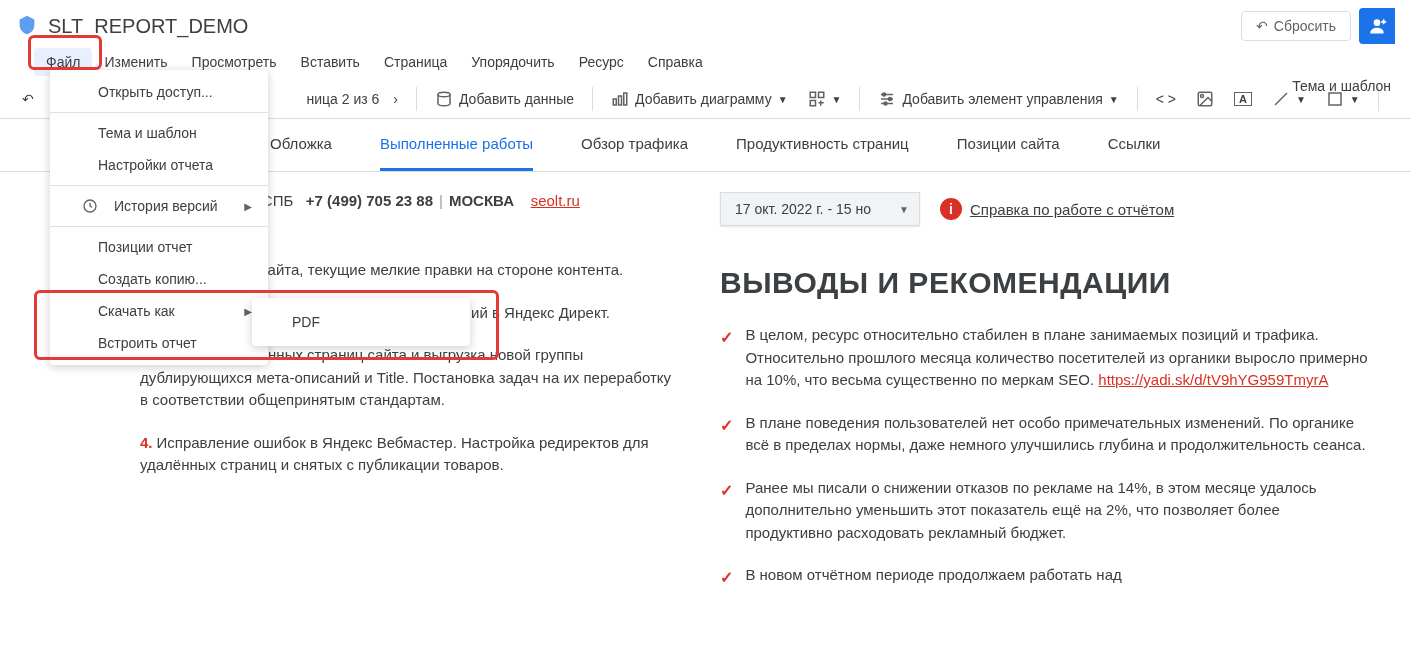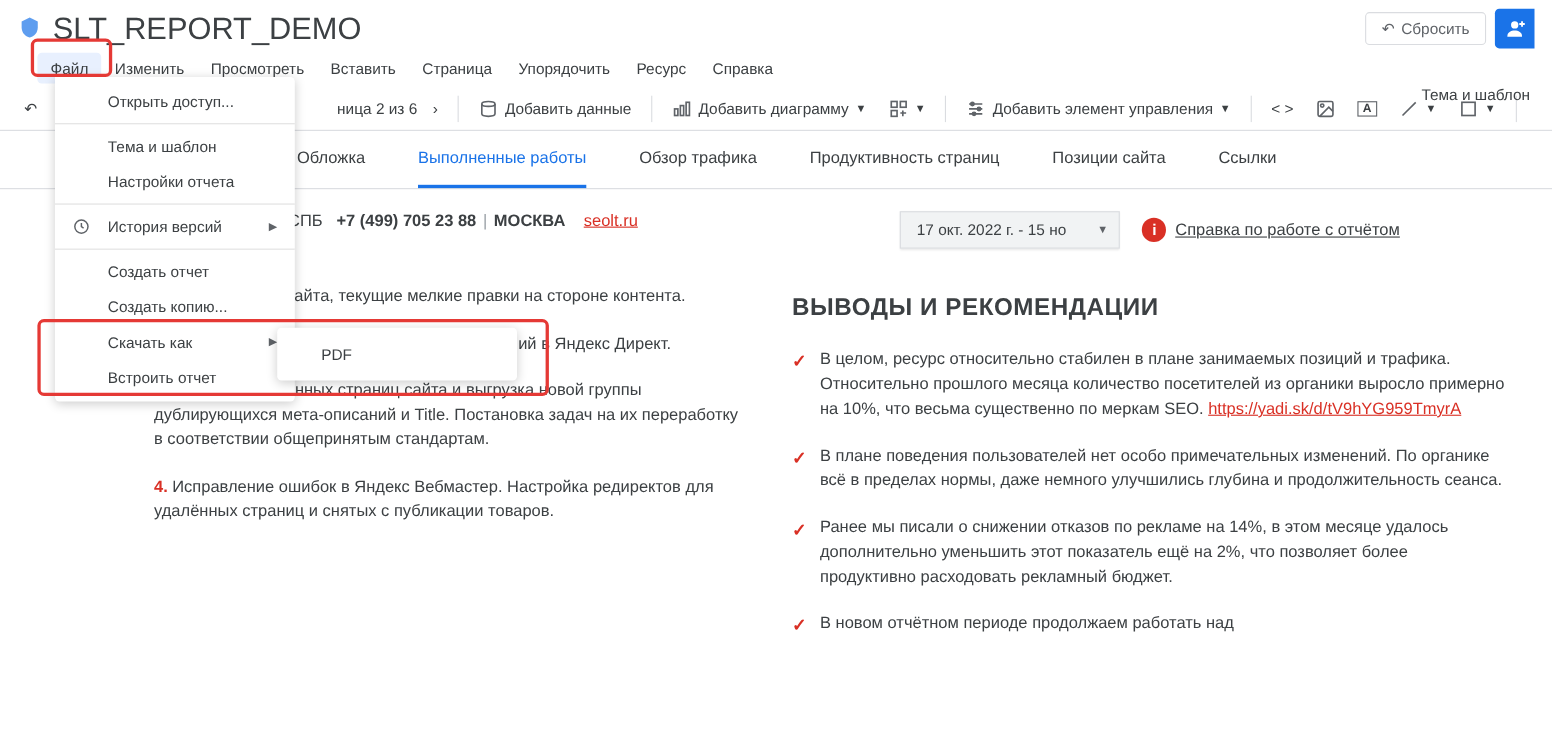--- a/index.html
+++ b/index.html
@@ -1,40 +1,40 @@
 <!DOCTYPE html>
 <html><head>
 <meta charset="utf-8">
 <style>
 * { box-sizing: border-box; margin: 0; padding: 0; font-family: Arial, sans-serif; }
 body { background: #fff; width: 1411px; height: 672px; overflow: hidden; position: relative; }
 
 .header { padding: 8px 16px 0 16px; display: flex; align-items: center; justify-content: space-between; }
 .title-area { display: flex; align-items: center; gap: 8px; }
 .logo { width: 24px; height: 24px; color: #1a73e8; font-size: 20px; }
-.doc-title { font-size: 28px; color: #3c4043; font-weight: 400; }
+.doc-title { font-size: 20px; color: #3c4043; font-weight: 400; }
 .header-right { display: flex; gap: 8px; align-items: center; }
 .reset-btn { display: flex; align-items: center; gap: 6px; padding: 6px 14px; border: 1px solid #dadce0; border-radius: 4px; background: #fff; color: #5f6368; font-size: 14px; cursor: pointer; }
 .share-btn { width: 36px; height: 36px; background: #1a73e8; border-radius: 4px 0 0 4px; color: #fff; display: flex; align-items: center; justify-content: center; cursor: pointer; }
 
 .menubar { display: flex; gap: 0; padding: 4px 8px 4px 34px; position: relative; }
 .menu-item { padding: 6px 12px; font-size: 14px; color: #3c4043; cursor: pointer; border-radius: 4px; }
 .menu-item.active { background: #e8f0fe; }
 
 .highlight-box-1 { position: absolute; border: 3px solid #e53935; border-radius: 6px; pointer-events: none; z-index: 100; }
 .highlight-box-2 { position: absolute; border: 3px solid #e53935; border-radius: 6px; pointer-events: none; z-index: 100; }
 
 .toolbar { display: flex; align-items: center; gap: 8px; padding: 6px 16px; border-bottom: 1px solid #dadce0; font-size: 14px; color: #3c4043; }
 .tb-sep { width: 1px; height: 24px; background: #dadce0; margin: 0 4px; }
 .tb-btn { display: flex; align-items: center; gap: 6px; padding: 4px 6px; cursor: pointer; border-radius: 4px; }
 .tb-icon { width: 18px; height: 18px; display: inline-flex; align-items: center; justify-content: center; }
 
 .dropdown-menu { position: absolute; left: 50px; top: 70px; width: 218px; background: #fff; box-shadow: 0 2px 10px rgba(0,0,0,0.2); border-radius: 0 4px 4px 4px; z-index: 50; padding: 6px 0; }
 .dd-item { padding: 8px 16px 8px 48px; font-size: 14px; color: #3c4043; cursor: pointer; display: flex; align-items: center; justify-content: space-between; position: relative; }
-.dd-item.has-icon { padding-left: 16px; }
+.dd-item.has-icon { padding-left: 32px; }
 .dd-icon { width: 20px; margin-right: 12px; display: inline-flex; }
 .dd-arrow { color: #5f6368; font-size: 10px; }
 .dd-sep { height: 1px; background: #e0e0e0; margin: 4px 0; }
 
 .submenu { position: absolute; left: 252px; top: 298px; width: 218px; background: #fff; box-shadow: 0 2px 10px rgba(0,0,0,0.2); border-radius: 4px; z-index: 60; padding: 6px 0; }
 .sub-item { padding: 10px 16px 10px 40px; font-size: 14px; color: #3c4043; cursor: pointer; }
 
 .tabs { display: flex; gap: 48px; padding: 0 40px 0 270px; border-bottom: 1px solid #dadce0; }
 .tab { padding: 16px 0; font-size: 15px; color: #3c4043; cursor: pointer; font-weight: 500; border-bottom: 3px solid transparent; }
 .tab.active { color: #1a73e8; border-bottom-color: #1a73e8; }
@@ -44,28 +44,28 @@
 .right-col { flex: 1; }
 
 .contact-bar { font-size: 15px; color: #3c4043; margin-bottom: 50px; white-space: nowrap; }
 .contact-bar .sep { color: #9aa0a6; margin: 0 6px; }
 .contact-link { color: #d93025; text-decoration: underline; font-weight: 500; }
 
 .work-list { list-style: none; }
 .work-item { margin-bottom: 20px; font-size: 15px; line-height: 1.5; color: #3c4043; font-family: 'Segoe UI', sans-serif; }
 .work-num { color: #d93025; font-weight: 700; margin-right: 4px; }
 
-.right-top { display: flex; align-items: center; gap: 20px; margin-bottom: 40px; justify-content: center; }
+.right-top { display: flex; align-items: center; gap: 20px; margin-bottom: 40px; }
 .date-picker { padding: 8px 28px 8px 14px; border: 1px solid #dadce0; background: #f1f3f4; font-size: 14px; color: #3c4043; position: relative; box-shadow: 0 1px 2px rgba(0,0,0,0.1); width: 200px; }
 .date-arrow { position: absolute; right: 10px; top: 50%; transform: translateY(-50%); font-size: 10px; color: #5f6368; }
 .help-link { display: flex; align-items: center; gap: 8px; }
 .help-icon { width: 22px; height: 22px; background: #d93025; border-radius: 50%; color: #fff; display: flex; align-items: center; justify-content: center; font-weight: bold; font-size: 14px; }
 .help-text { color: #3c4043; text-decoration: underline; font-size: 15px; }
 
-.rec-title { font-size: 22px; font-weight: 700; color: #3c4043; margin-bottom: 24px; font-family: 'Segoe UI', sans-serif; letter-spacing: 0.5px; }
+.rec-title { font-size: 30px; font-weight: 700; color: #3c4043; margin-bottom: 24px; font-family: 'Segoe UI', sans-serif; letter-spacing: 0.5px; }
 .rec-list { list-style: none; }
 .rec-item { display: flex; gap: 12px; margin-bottom: 20px; font-size: 15px; line-height: 1.5; color: #3c4043; font-family: 'Segoe UI', sans-serif; }
 .check { color: #d93025; font-size: 16px; font-weight: bold; flex-shrink: 0; margin-top: 2px; }
 .rec-link { color: #d93025; text-decoration: underline; }
 
 .theme-label { position: absolute; right: 20px; top: 78px; font-size: 14px; color: #3c4043; }
 
 svg { display: block; }
 </style>
 </head>
@@ -220,21 +220,21 @@
             <circle cx="12" cy="12" r="9"></circle>
             <path d="M12 7v5l3 2"></path>
           </svg>
         </span>
         <span>История версий</span>
       </span>
     <span class="dd-arrow">▶</span>
   </div>
   <div class="dd-sep"></div>
   <div class="dd-item">
-      <span>Создать отчет</span>
+      <span>Позиции отчет</span>
     </div>
   <div class="dd-item">
       <span>Создать копию...</span>
     </div>
   <div class="dd-item">
     <span>Скачать как</span>
     <span class="dd-arrow">▶</span>
   </div>
   <div class="dd-item">
       <span>Встроить отчет</span>

